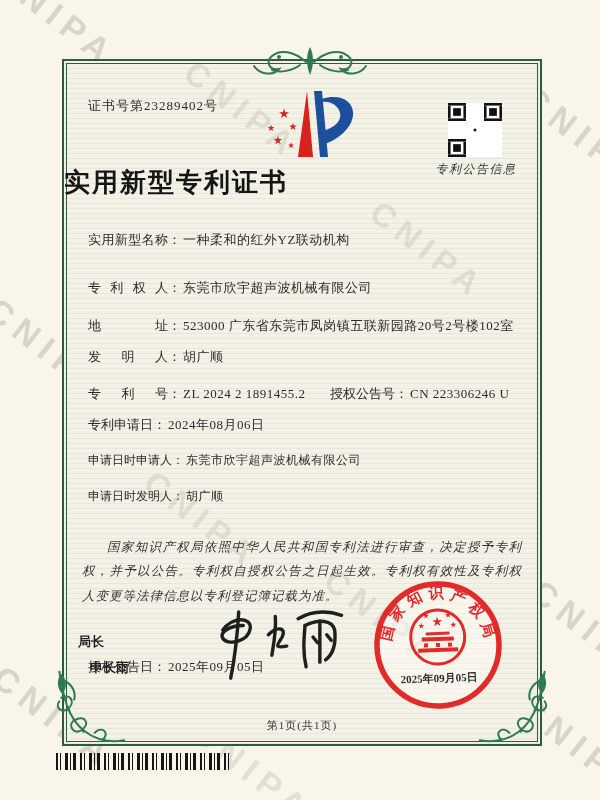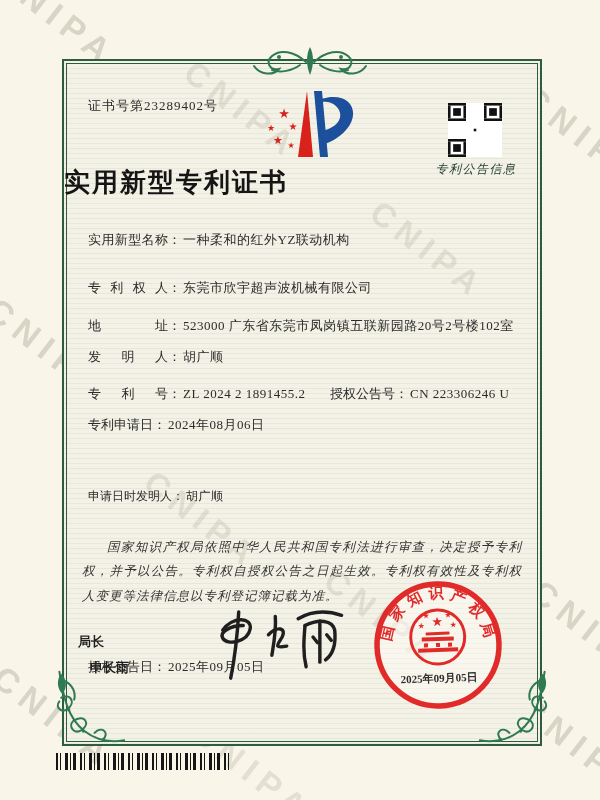--- a/index.html
+++ b/index.html
@@ -240,20 +240,23 @@
     </div>
   </div>
   <div class="ct row row-dates cols">
     <div class="col1">
       <span>专利申请日</span><span class="colon">：</span><span class="fvalue">2024年08月06日</span>
     </div>
     <div>
       <span>授权公告日</span><span class="colon">：</span><span class="fvalue">2025年09月05日</span>
     </div>
   </div>
+  <div class="ct row row-app row-long">
+    <span>申请日时申请人</span><span class="colon">：</span><span class="fvalue">东莞市欣宇超声波机械有限公司</span>
+  </div>
   <div class="ct row row-inv2 row-long">
     <span>申请日时发明人</span><span class="colon">：</span><span class="fvalue">胡广顺</span>
   </div>
 
   <div class="ct statement">国家知识产权局依照中华人民共和国专利法进行审查，决定授予专利权，并予以公告。专利权自授权公告之日起生效。专利权有效性及专利权人变更等法律信息以专利登记簿记载为准。</div>
 
   <div class="ct director-title">局长</div>
   <div class="ct director-name">申长雨</div>
 
   <svg class="ct signature" viewBox="0 0 130 70">
@@ -295,14 +298,15 @@
         <rect x="54" y="62" width="32" height="4"></rect>
         <rect x="56" y="68" width="4" height="4"></rect>
           <rect x="68" y="68" width="4" height="4"></rect>
           <rect x="80" y="68" width="4" height="4"></rect>
         <rect x="50" y="73" width="40" height="4"></rect>
       </g>
     </g>
     <text x="70" y="107" font-size="11" font-weight="bold" fill="#232323" text-anchor="middle">2025年09月05日</text>
   </svg>
 
+  <div class="ct footer">第1页(共1页)</div>
 
 </div>
 
 </body></html>

